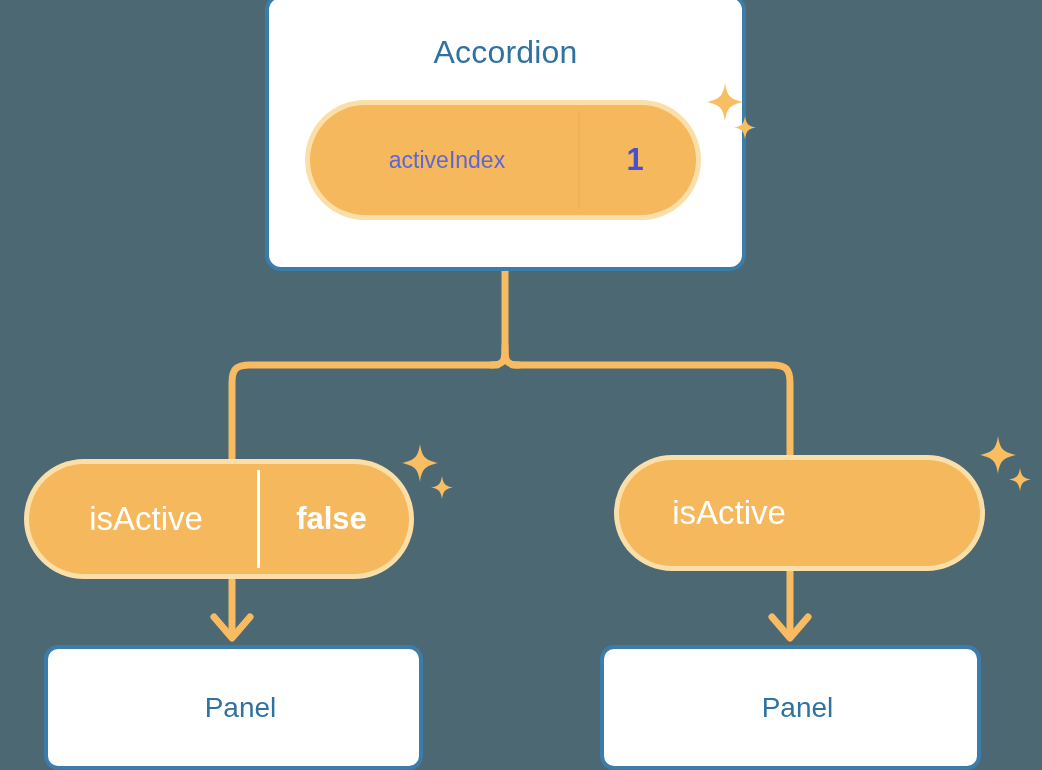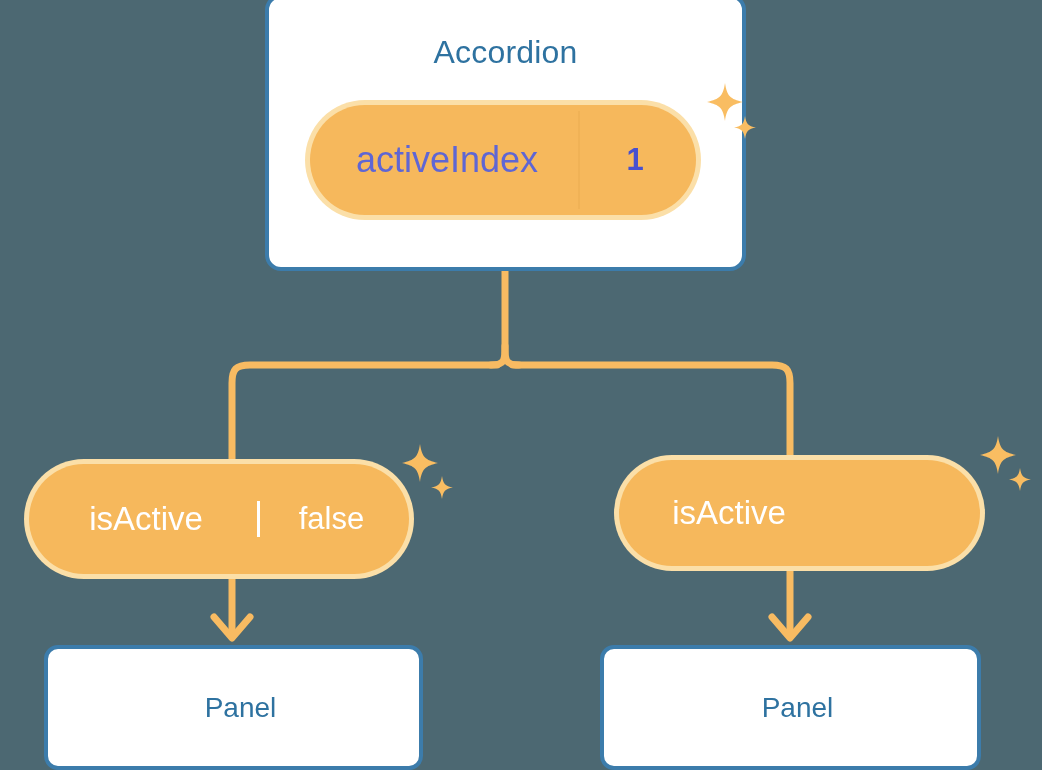--- a/index.html
+++ b/index.html
@@ -93,47 +93,46 @@
     justify-content: center;
     box-sizing: border-box;
   }
 
   
   .pill.light {
     background: #ffffff;
   }
   .pill.light .pill-key {
     color: #5f66d4;
-    font-size: 36px;
+    font-size: 23px;
     font-weight: 400;
     padding: 0 22px;
   }
   .pill.light .pill-val {
     color: #4850cf;
     font-size: 31px;
     font-weight: 700;
     border-left: 2px solid #f0b256;
     padding: 0 26px;
   }
 
   
   .pill.solid {
     background: #1d4ed8;
-    align-items: center;
   }
   .pill.solid .pill-key {
     color: #ffffff;
     font-size: 33px;
     font-weight: 400;
     padding: 0 24px;
   }
   .pill.solid .pill-val {
     color: #ffffff;
     font-size: 31px;
-    font-weight: 400;
+    font-weight: 700;
     border-left: 3px solid #ffffff;
     padding: 0 26px;
   }
 
   #pill-active-index {
     left: 316px;
     top: 111px;
     width: 374px;
     height: 98px;
   }

